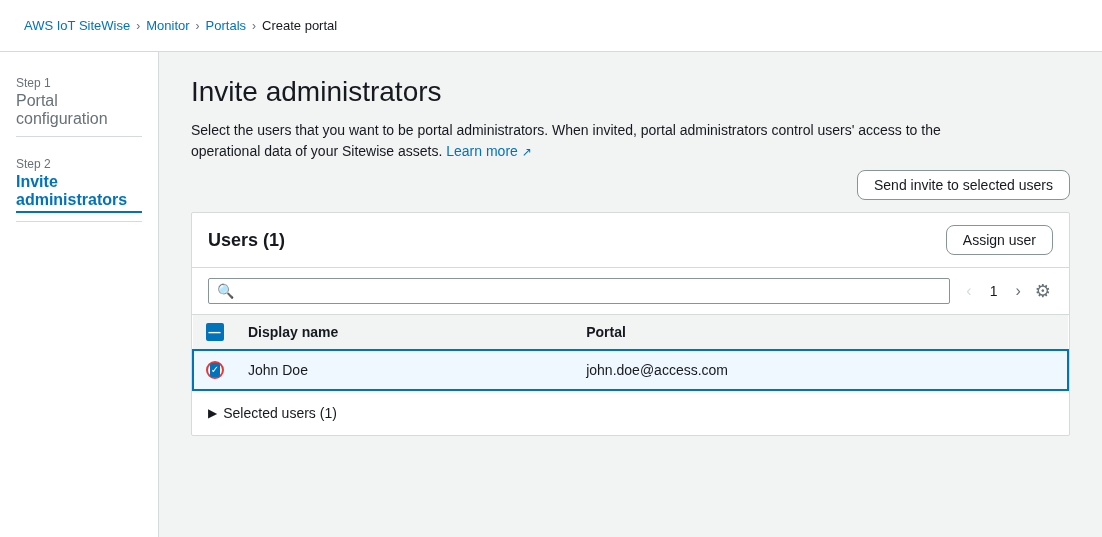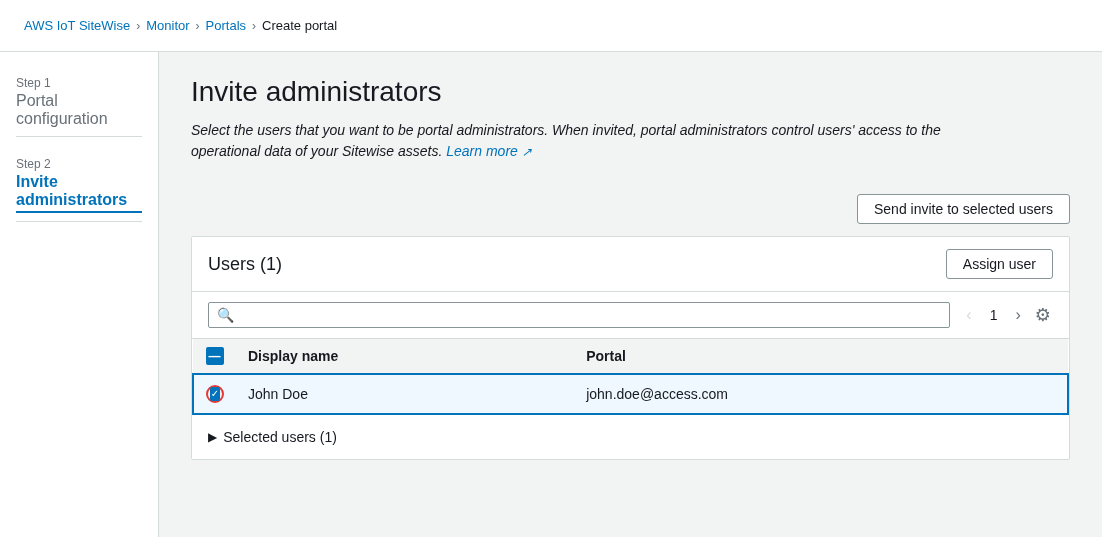--- a/index.html
+++ b/index.html
@@ -79,41 +79,40 @@
       font-size: 28px;
       font-weight: 300;
       margin-bottom: 12px;
       color: #16191f;
     }
 
     .description {
       font-size: 14px;
       color: #16191f;
       max-width: 780px;
-      margin-bottom: 32px;
+      margin-bottom: 8px;
       line-height: 1.5;
-      font-style: italic;
     }
 
     .learn-more {
       color: #0073bb;
       text-decoration: none;
       cursor: pointer;
     }
 
     
     .action-row {
       display: flex;
       justify-content: flex-end;
       margin-bottom: 12px;
     }
 
     .btn {
       padding: 6px 16px;
-      border-radius: 3px;
+      border-radius: 8px;
       cursor: pointer;
       font-size: 14px;
       font-weight: 400;
     }
 
     .btn-secondary {
       background: #fff;
       border: 1px solid #879596;
       color: #16191f;
     }
@@ -129,21 +128,21 @@
     .panel-header {
       display: flex;
       align-items: center;
       justify-content: space-between;
       padding: 12px 16px;
       border-bottom: 1px solid #d5dbdb;
     }
 
     .panel-title {
       font-size: 18px;
-      font-weight: 400;
+      font-weight: 700;
     }
 
     
     .search-row {
       display: flex;
       align-items: center;
       padding: 10px 16px;
       border-bottom: 1px solid #d5dbdb;
       gap: 12px;
     }

